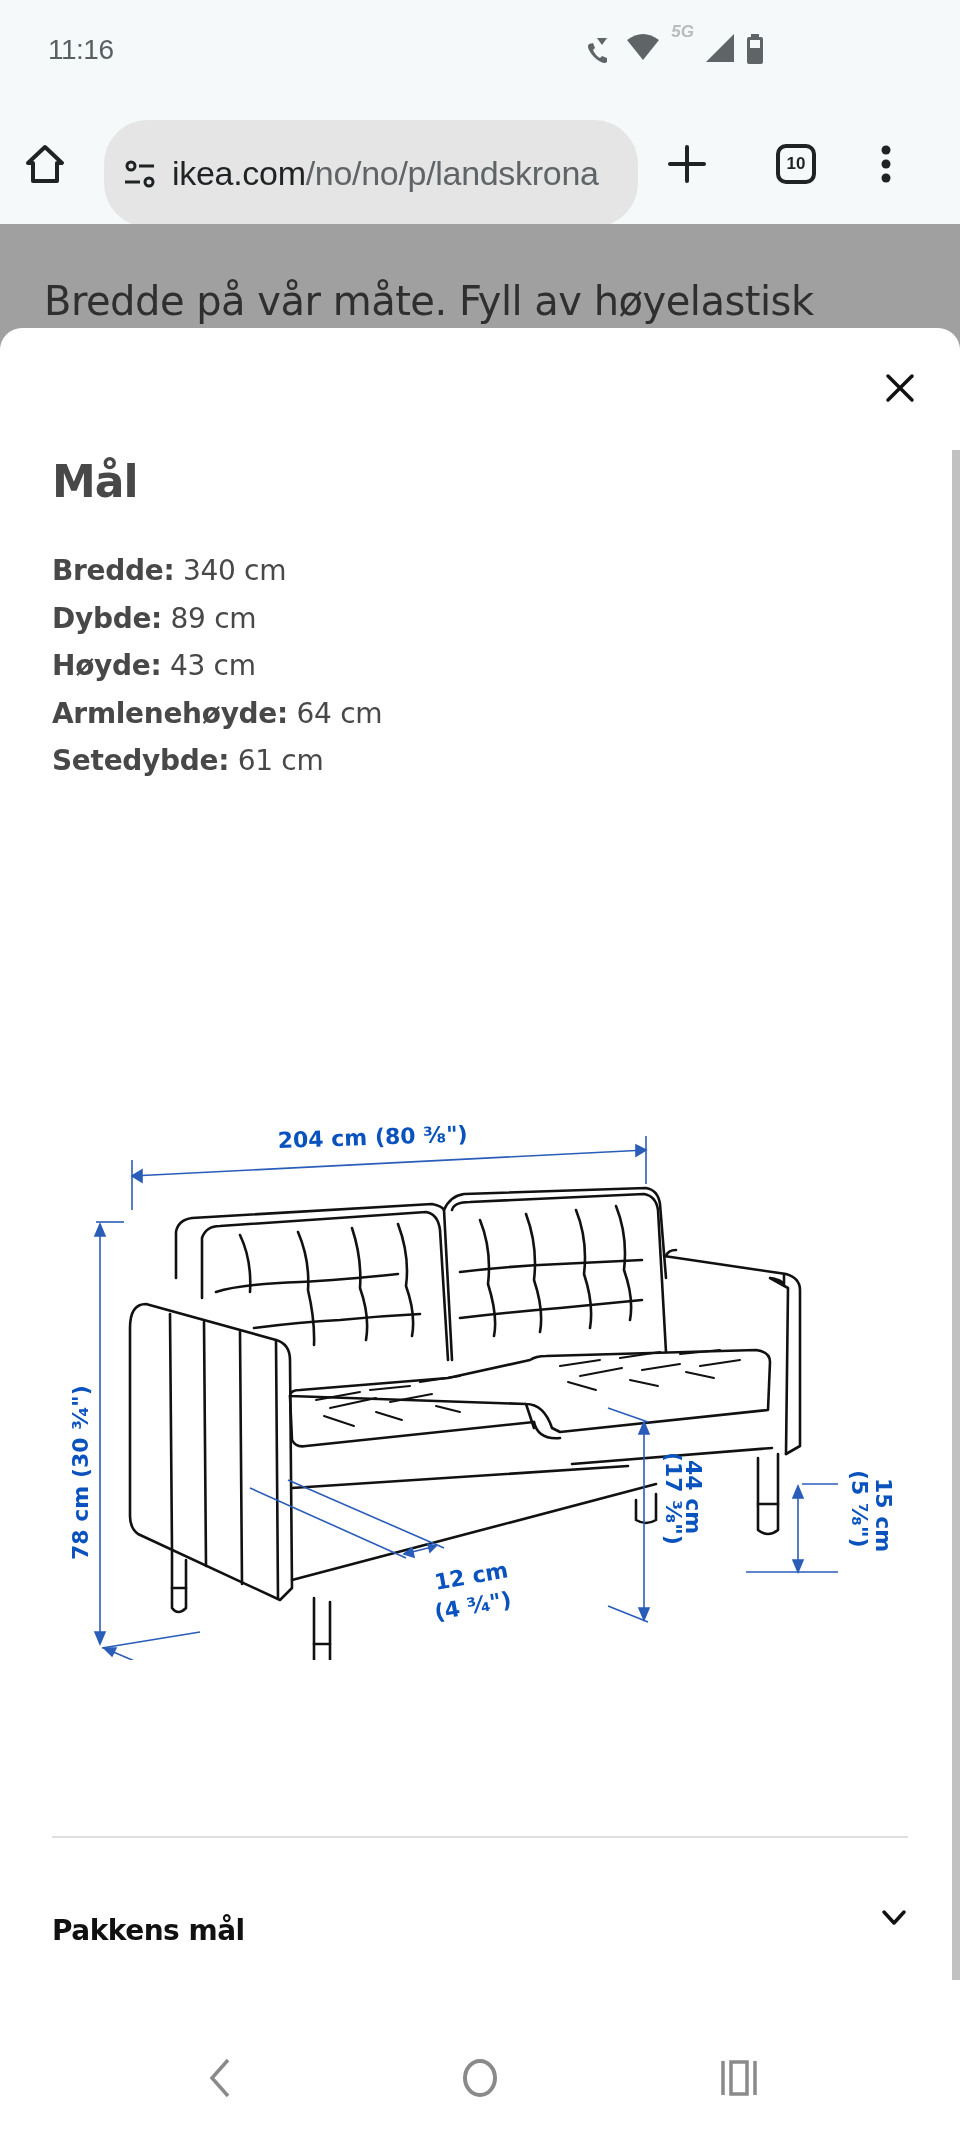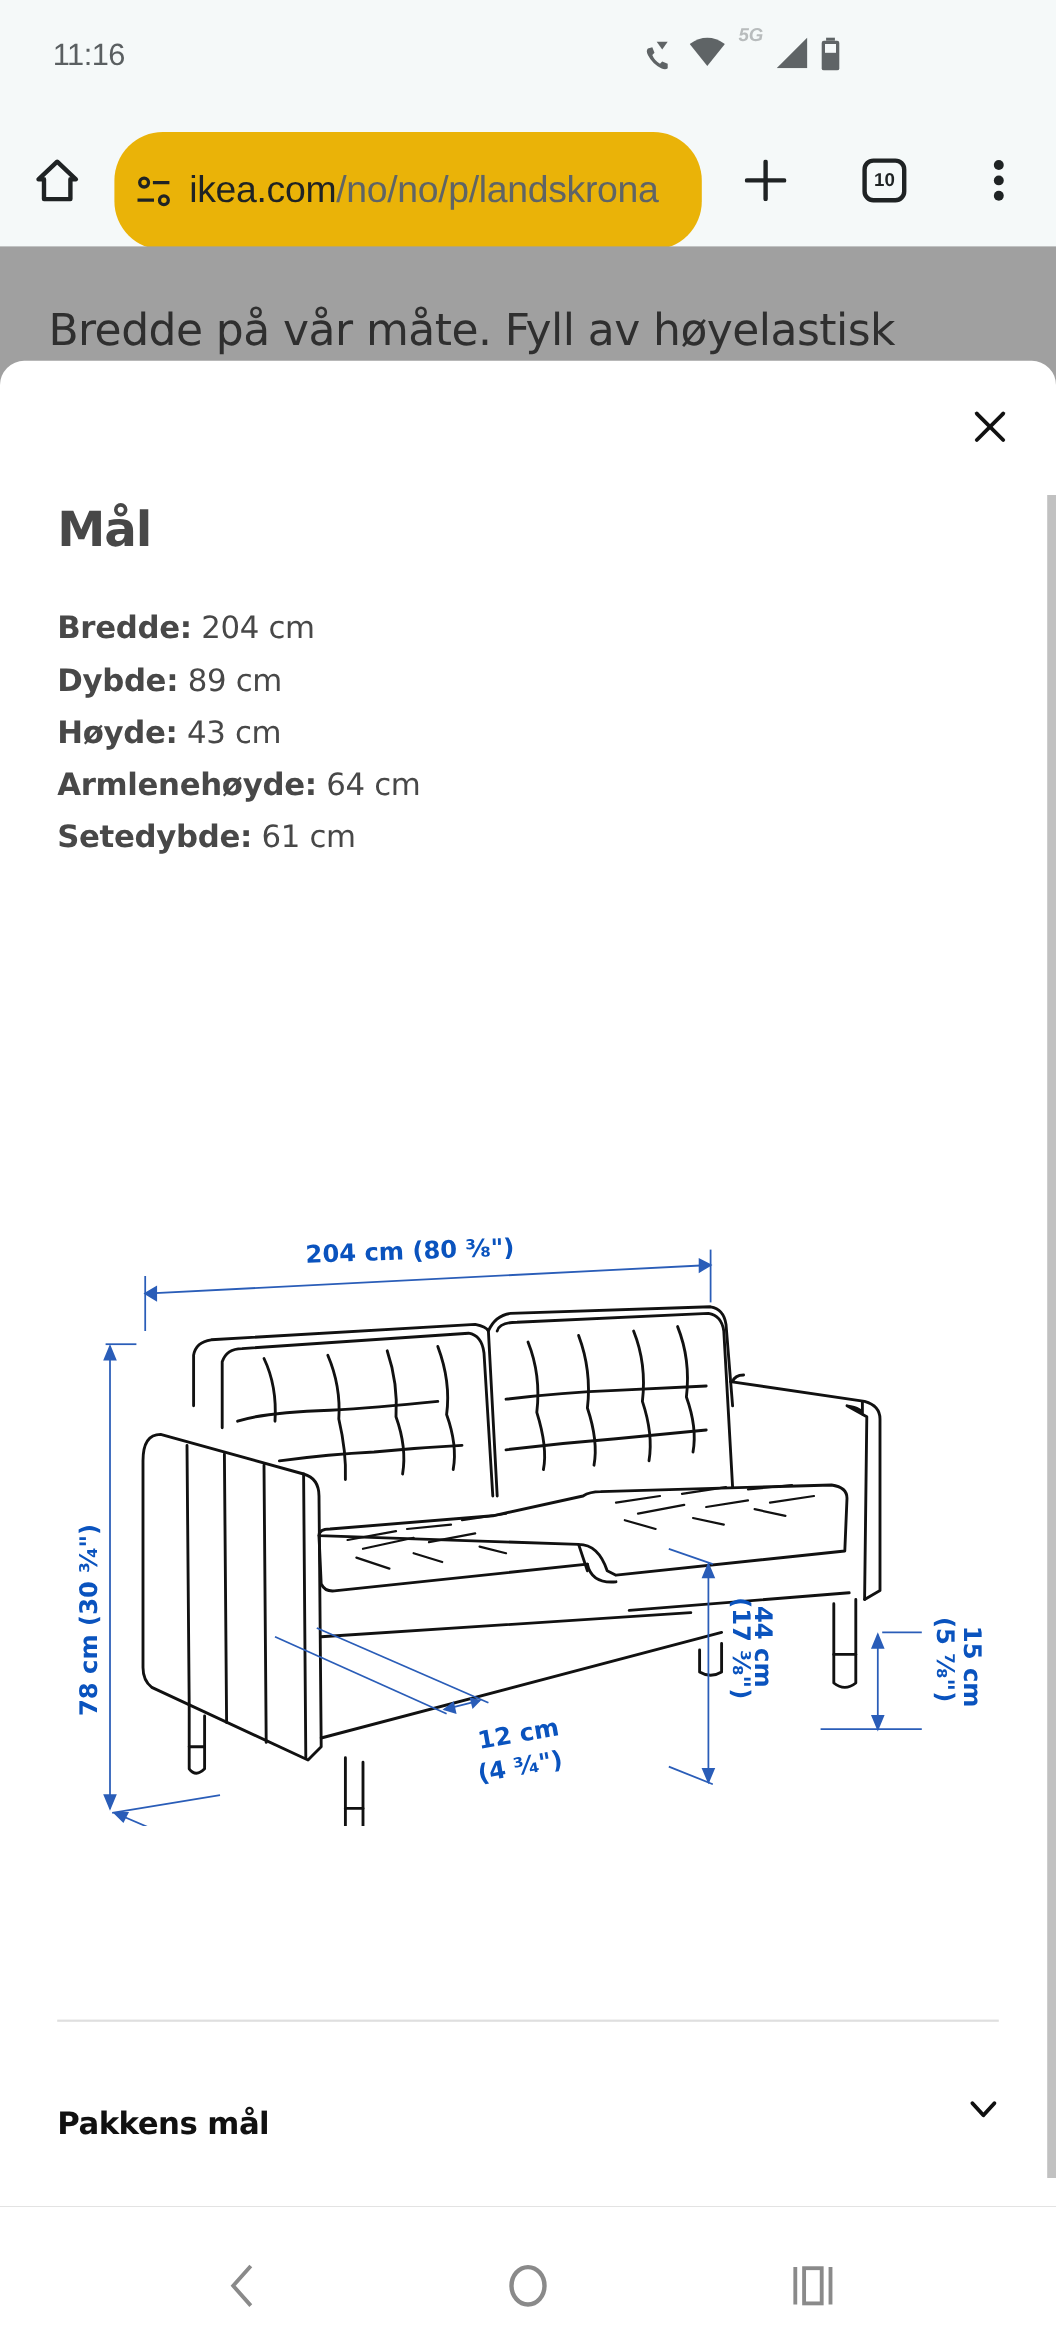--- a/index.html
+++ b/index.html
@@ -8,23 +8,23 @@
 
   
   .status-bar { position: absolute; left: 0; top: 0; width: 812px; height: 100px; background: #f5f9f9; }
   .status-time { position: absolute; left: 48px; top: 34px; font-family: "Liberation Sans", sans-serif; font-size: 28px; color: #5a5f61; letter-spacing: -0.5px; }
   .status-icons { position: absolute; right: 48px; top: 34px; height: 32px; display: flex; gap: 12px; font-style: italic; }
   .status-icons svg { display: block; }
   .net-label { font-family: "Liberation Sans", sans-serif; font-size: 17px; color: #b8bcbd; font-weight: bold; margin-top: -12px; }
 
   
   .toolbar { position: absolute; left: 0; top: 100px; width: 960px; height: 124px; background: #f5f9f9; }
-  .tb-icon { position: absolute; display: flex; align-items: center; justify-content: center; cursor: pointer; }
+  .tb-icon { position: absolute; display: flex; align-items: center; cursor: pointer; }
   .home-btn { left: 24px; top: 36px; width: 56px; height: 56px; }
-  .url-pill { position: absolute; left: 104px; top: 20px; width: 534px; height: 107px; background: #eab308; border-radius: 44px; display: flex; align-items: center; padding-left: 18px; overflow: hidden; cursor: text; }
+  .url-pill { position: absolute; left: 104px; top: 20px; width: 534px; height: 107px; background: #e5e5e5; border-radius: 44px; display: flex; align-items: center; padding-left: 18px; overflow: hidden; cursor: text; }
   .url-pill .tune { width: 36px; height: 36px; margin-right: 14px; flex-shrink: 0; }
   .url-text { font-family: "Liberation Sans", sans-serif; font-size: 34px; white-space: nowrap; color: #1f2324; letter-spacing: -0.3px; }
   .url-text .dim { color: #5f6466; }
   .new-tab-btn { left: 668px; top: 36px; width: 56px; height: 56px; }
   .tabs-btn { left: 776px; top: 36px; width: 56px; height: 56px; }
   .tabs-box { width: 40px; height: 40px; border: 4px solid #1f2324; border-radius: 10px; display: flex; align-items: center; justify-content: center; font-family: "Liberation Sans", sans-serif; font-weight: bold; font-size: 17px; color: #1f2324; }
   .menu-btn { left: 880px; top: 36px; width: 56px; height: 56px; }
 
   
   .page-behind { position: absolute; left: 0; top: 224px; width: 960px; height: 1909px; background: #a0a0a0; overflow: hidden; }
@@ -119,21 +119,21 @@
     <svg width="30" height="30" viewBox="0 0 30 30">
       <line x1="3" y1="3" x2="27" y2="27" stroke="#111" stroke-width="3.5" stroke-linecap="round"></line>
       <line x1="27" y1="3" x2="3" y2="27" stroke="#111" stroke-width="3.5" stroke-linecap="round"></line>
     </svg>
   </div>
   <div class="scrollbar"></div>
 
   <h1 class="sheet-title">Mål</h1>
 
   <ul class="dim-list">
-    <li><span class="lbl">Bredde:</span> <span>204 cm</span></li>
+    <li><span class="lbl">Bredde:</span> <span>340 cm</span></li>
     <li><span class="lbl">Dybde:</span> <span>89 cm</span></li>
     <li><span class="lbl">Høyde:</span> <span>43 cm</span></li>
     <li><span class="lbl">Armlenehøyde:</span> <span>64 cm</span></li>
     <li><span class="lbl">Setedybde:</span> <span>61 cm</span></li>
   </ul>
 
   <svg class="diagram" viewBox="0 0 880 600">
     <g fill="none" stroke="#111" stroke-width="2.6" stroke-linejoin="round" stroke-linecap="round">
 
       <path d="M136 218 L136 172 Q138 160 152 158 L392 144 Q402 146 404 150 L404 150 Q410 136 424 134 L606 128 Q618 130 620 144 L626 218"></path>

